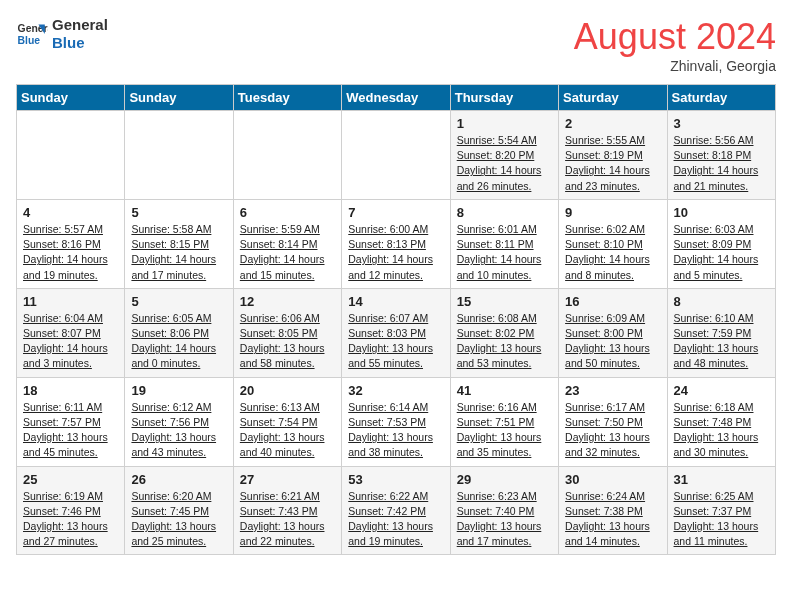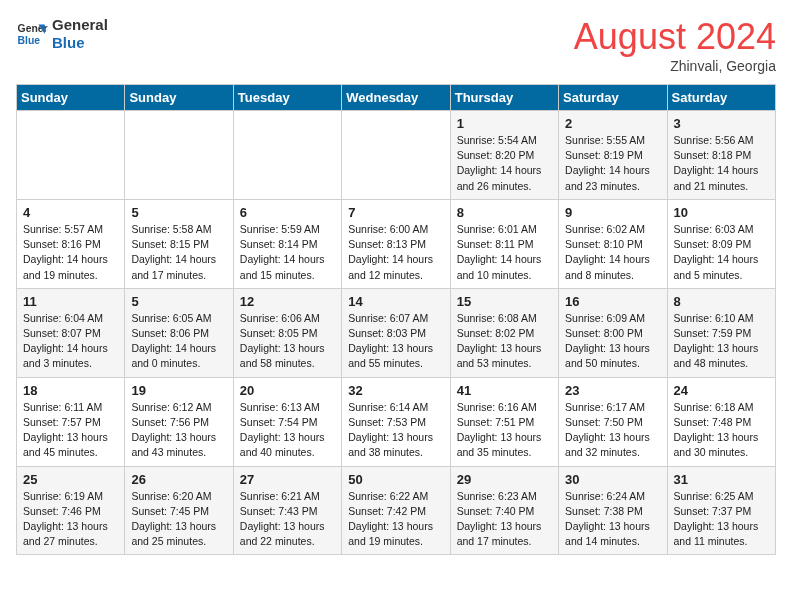--- a/index.html
+++ b/index.html
@@ -68,20 +68,21 @@
     .day-num {
       font-weight: bold;
       font-size: 13px;
       display: block;
       margin-bottom: 2px;
     }
     .day-info {
       font-size: 10.5px;
       line-height: 1.45;
       color: #222;
+      text-decoration: underline;
     }
     .empty-cell {
       background: #fff !important;
     }
   </style>
 </head>
 <body>
 
 <div class="header">
   <div class="logo">
@@ -229,21 +230,21 @@
         </td>
         <td>
           <span class="day-num">26</span>
           <div class="day-info">Sunrise: 6:20 AM<br>Sunset: 7:45 PM<br>Daylight: 13 hours<br>and 25 minutes.</div>
         </td>
         <td>
           <span class="day-num">27</span>
           <div class="day-info">Sunrise: 6:21 AM<br>Sunset: 7:43 PM<br>Daylight: 13 hours<br>and 22 minutes.</div>
         </td>
         <td>
-          <span class="day-num">50</span>
+          <span class="day-num">53</span>
           <div class="day-info">Sunrise: 6:22 AM<br>Sunset: 7:42 PM<br>Daylight: 13 hours<br>and 19 minutes.</div>
         </td>
         <td>
           <span class="day-num">29</span>
           <div class="day-info">Sunrise: 6:23 AM<br>Sunset: 7:40 PM<br>Daylight: 13 hours<br>and 17 minutes.</div>
         </td>
         <td>
           <span class="day-num">30</span>
           <div class="day-info">Sunrise: 6:24 AM<br>Sunset: 7:38 PM<br>Daylight: 13 hours<br>and 14 minutes.</div>
         </td>

